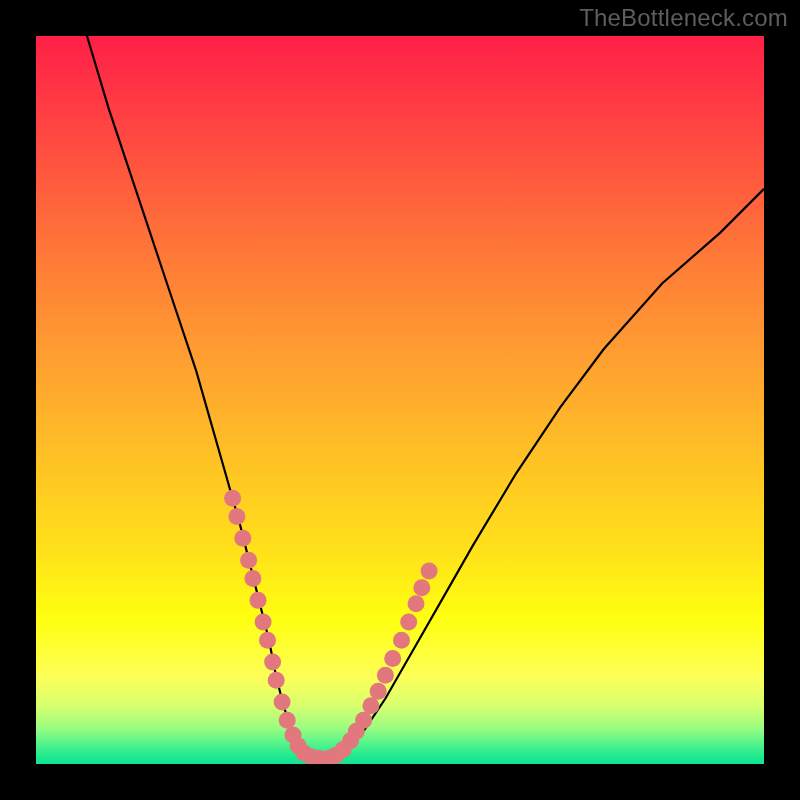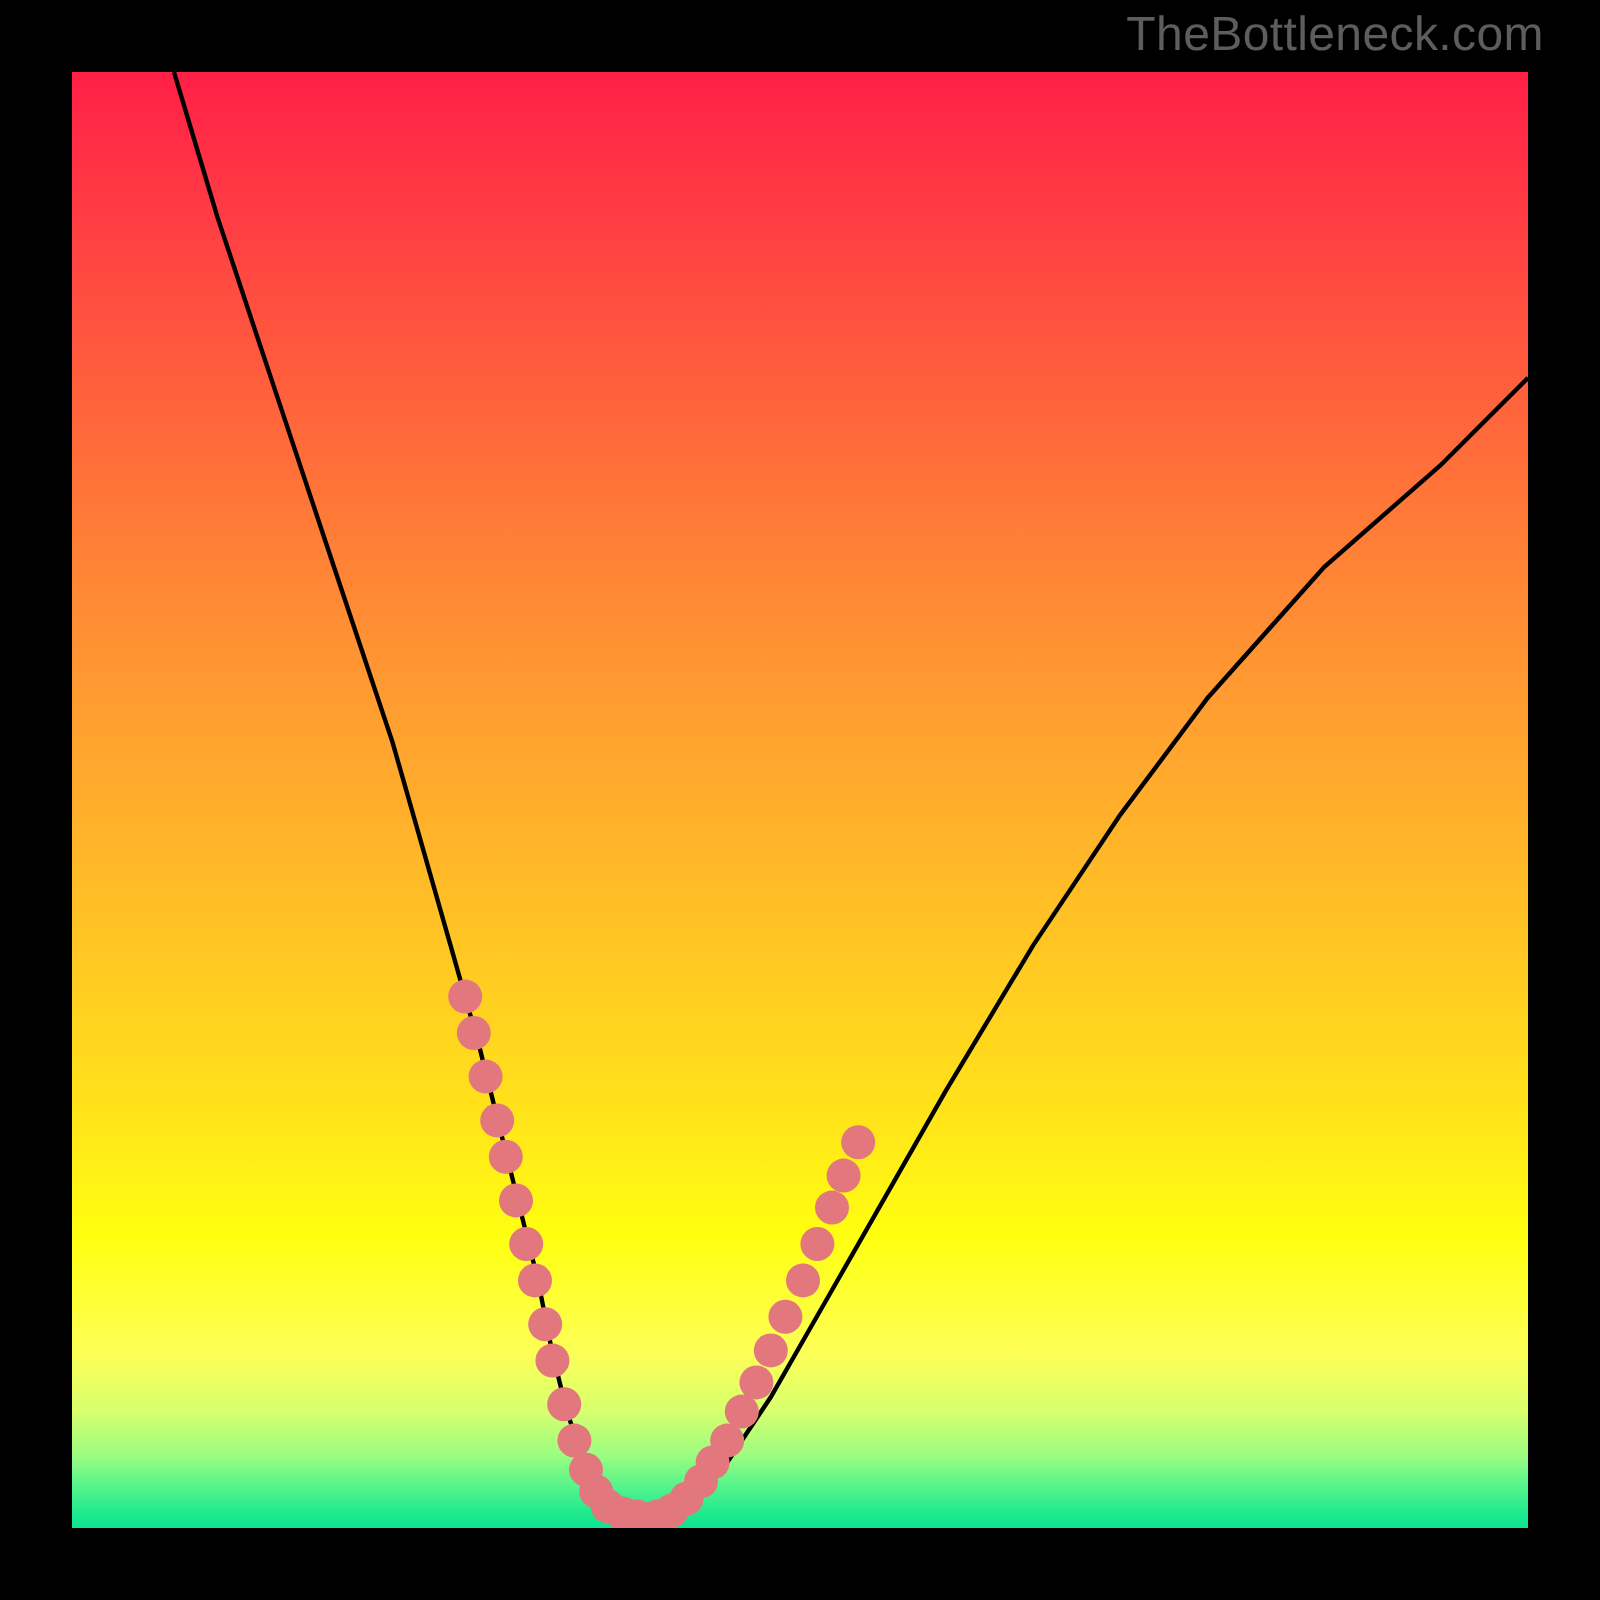--- a/index.html
+++ b/index.html
@@ -13,21 +13,21 @@
   }
   .frame {
     position: relative;
     width: 800px;
     height: 800px;
     background: #000;
   }
   .watermark {
     position: absolute;
     top: 4px;
-    right: 28px;
+    right: 12px;
     color: #5d5d5d;
     font-size: 24px;
     font-weight: 500;
     letter-spacing: 0.2px;
     z-index: 20;
     text-align: right;
   }
   .plot-area {
     position: absolute;
     left: 36px;

